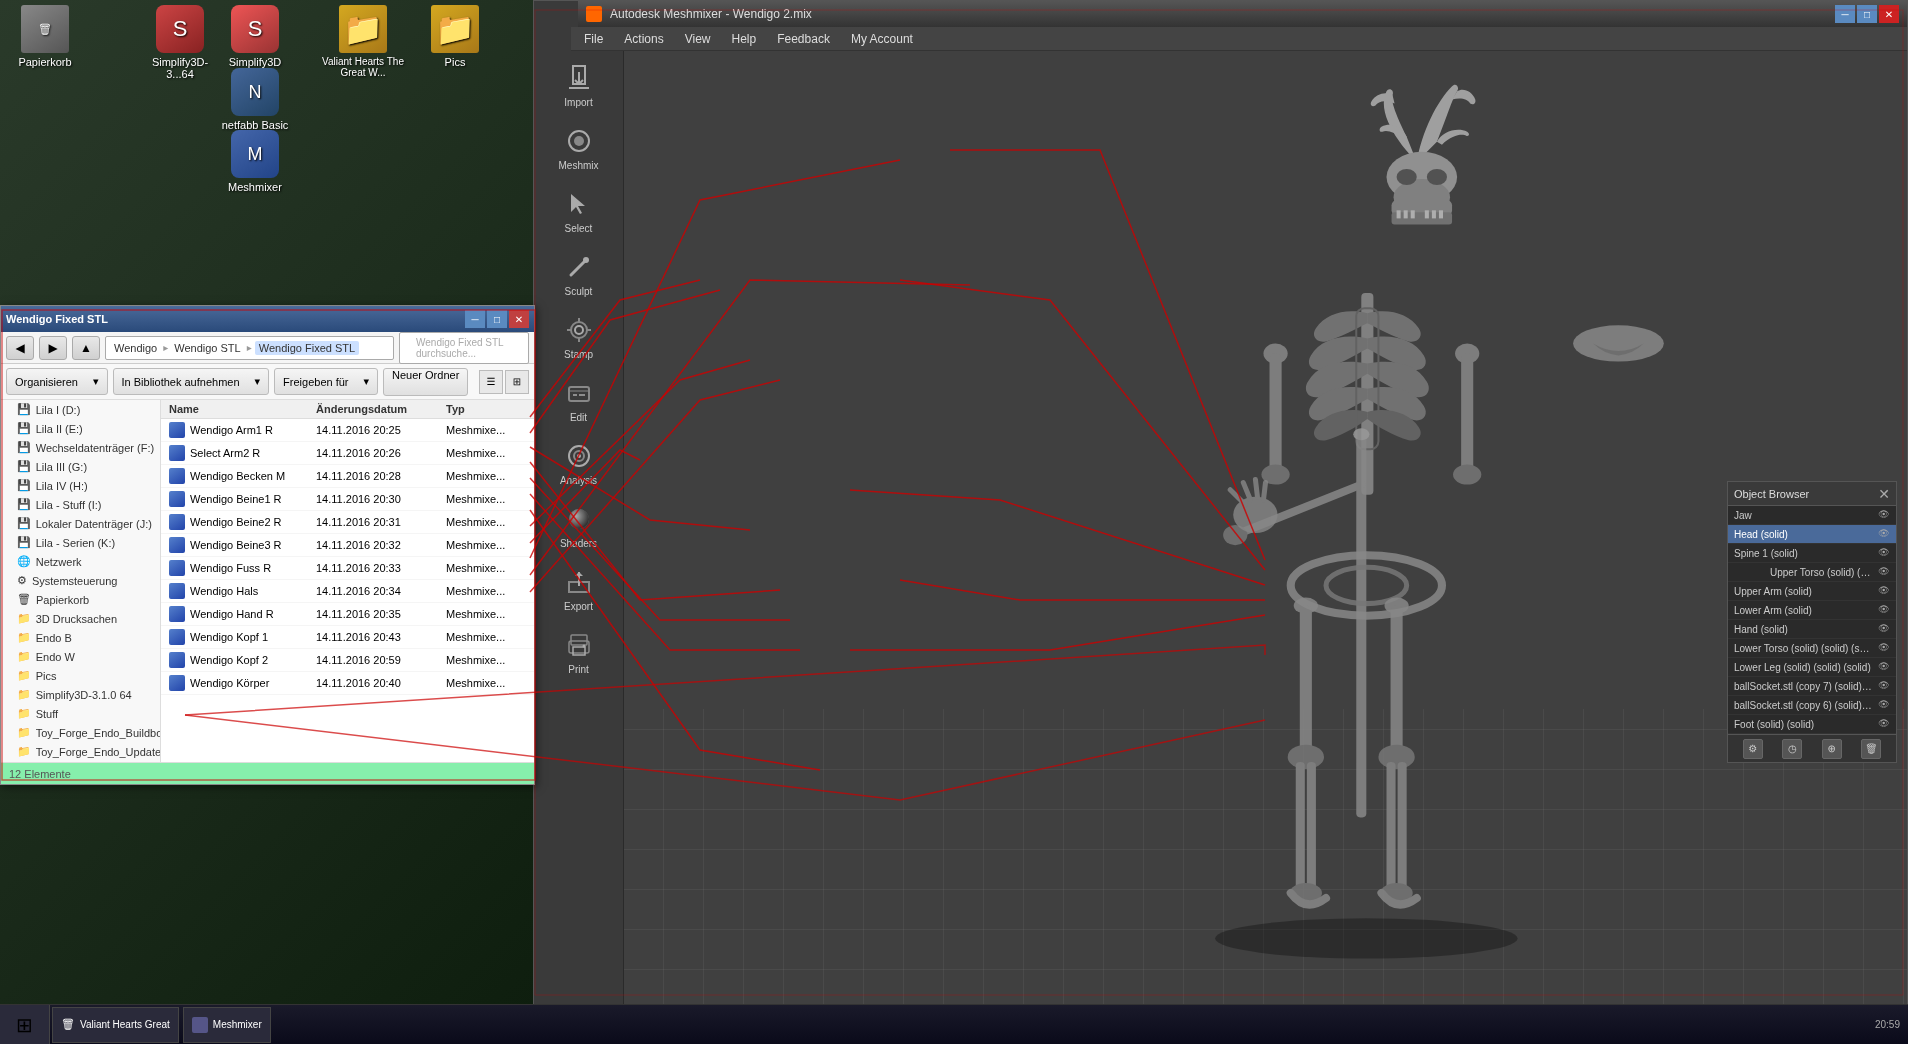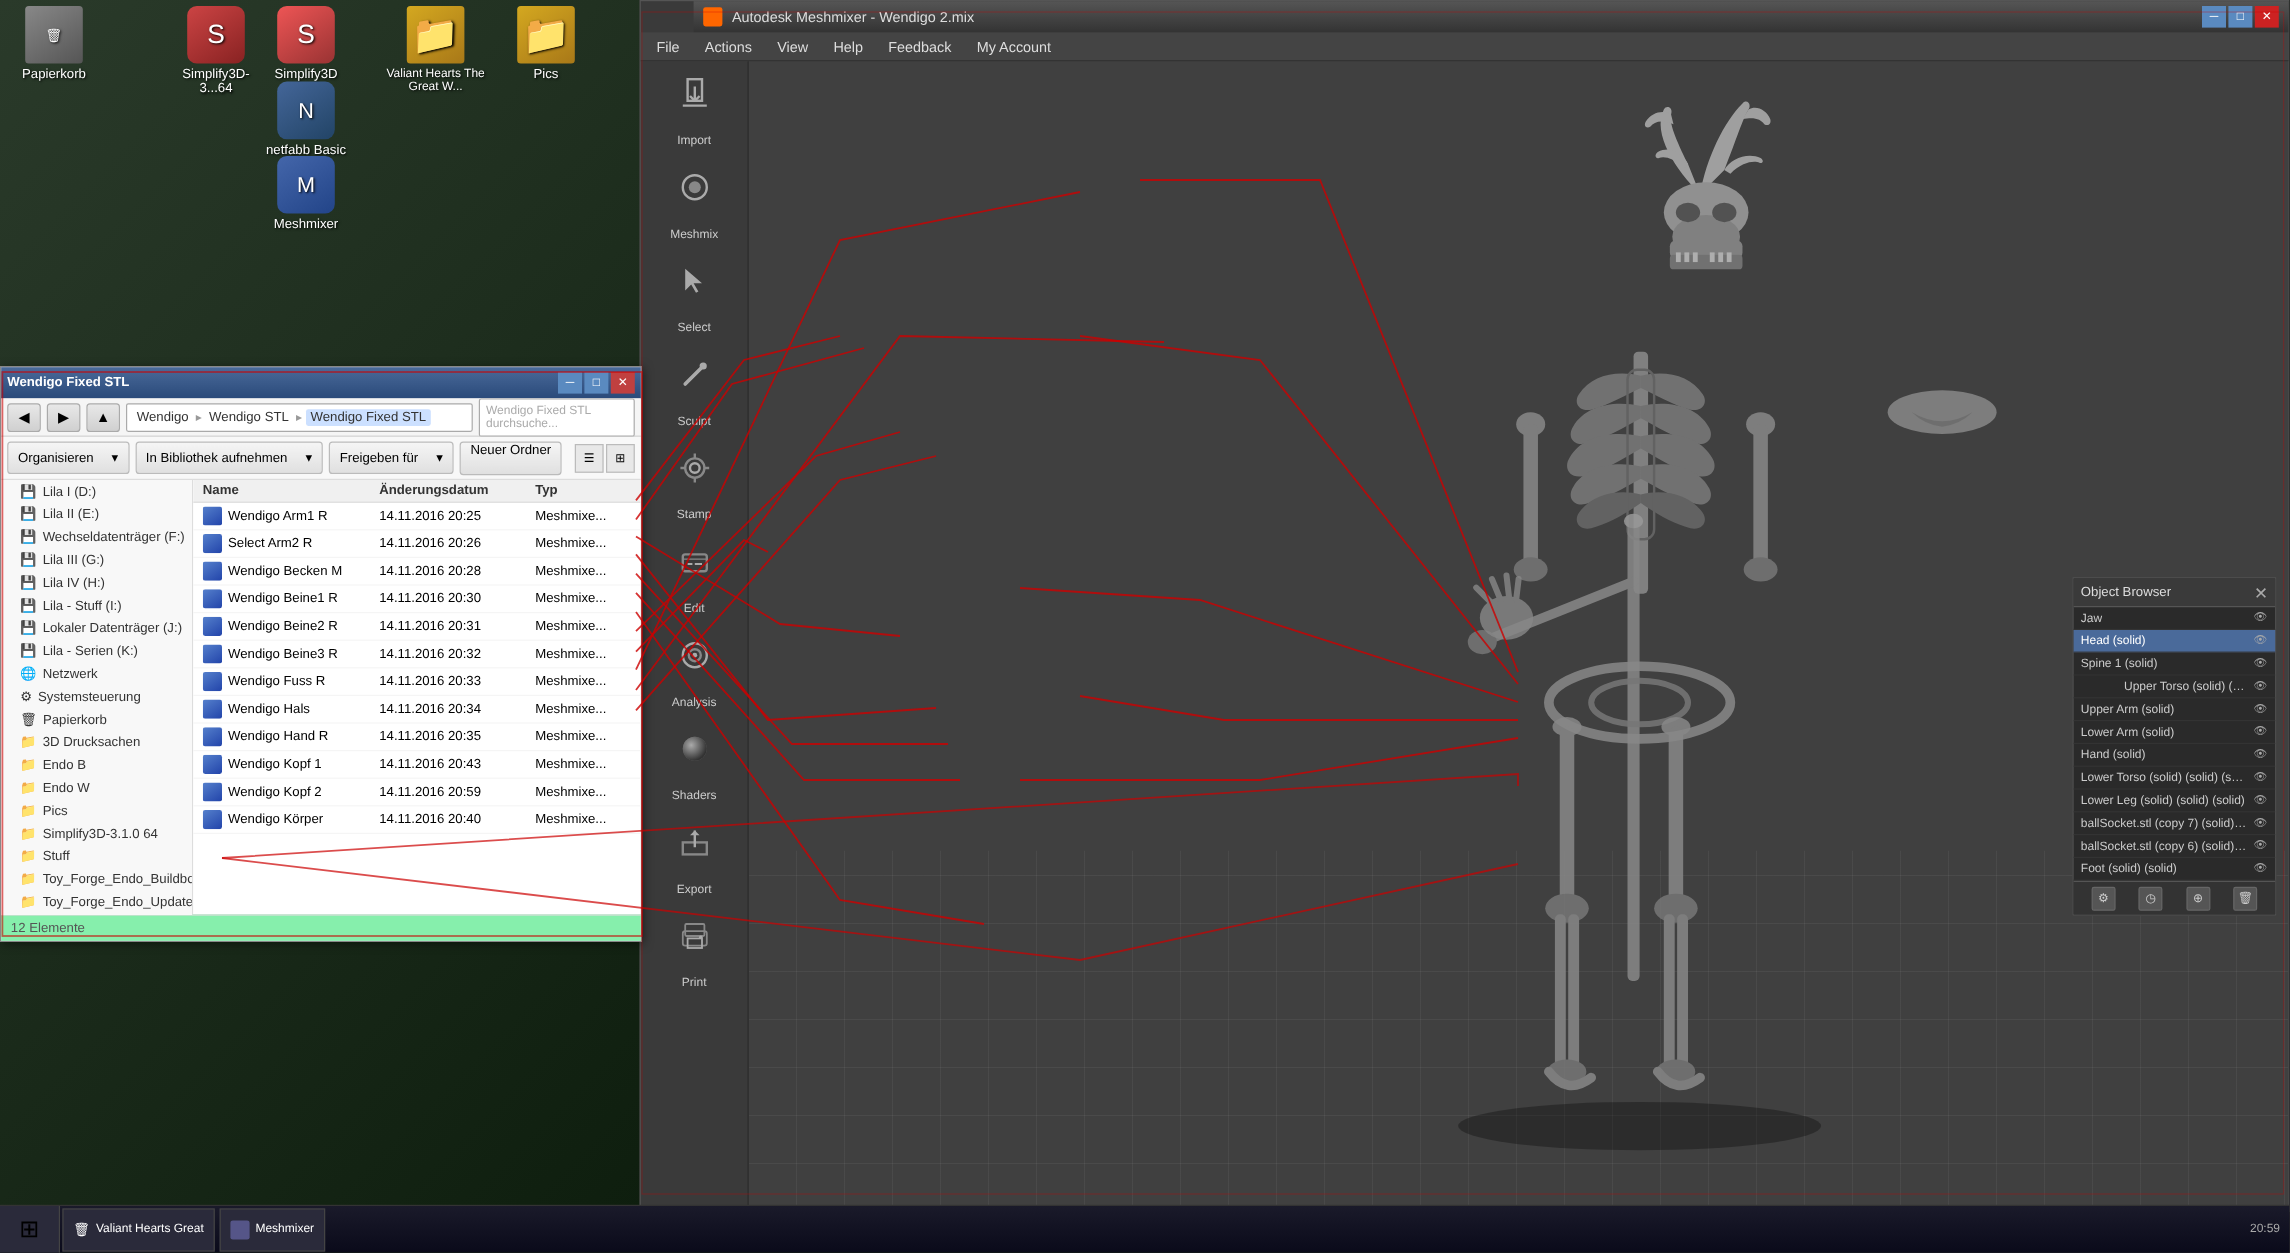--- a/index.html
+++ b/index.html
@@ -231,21 +231,21 @@
       padding: 1px 4px;
       border-radius: 2px;
     }
 
     .search-box {
       width: 130px;
       height: 32px;
       background: white;
       border: 1px solid #aaa;
       border-radius: 2px;
-      padding: 0 5px;
+      padding: 0 16px;
       font-size: 11px;
       display: flex;
       align-items: center;
       color: #888;
     }
 
     .explorer-action-bar {
       height: 36px;
       background: #f8f8f8;
       border-bottom: 1px solid #ddd;
@@ -403,20 +403,21 @@
     }
 
     .mm-menu-bar {
       height: 24px;
       background: #444;
       display: flex;
       align-items: center;
       padding: 0 5px;
       gap: 5px;
       border-bottom: 1px solid #333;
+      margin-left: 37px;
     }
 
     .mm-menu-item {
       padding: 2px 8px;
       color: #ddd;
       font-size: 12px;
       cursor: pointer;
       border-radius: 2px;
     }
 
@@ -441,21 +442,21 @@
     .mm-tool-btn {
       width: 75px;
       display: flex;
       flex-direction: column;
       align-items: center;
       padding: 6px 4px;
       cursor: pointer;
       border-radius: 4px;
       color: #ccc;
       font-size: 10px;
-      gap: 18px;
+      gap: 3px;
     }
 
     .mm-tool-icon {
       width: 32px;
       height: 32px;
       display: flex;
       align-items: center;
       justify-content: center;
       font-size: 20px;
     }

